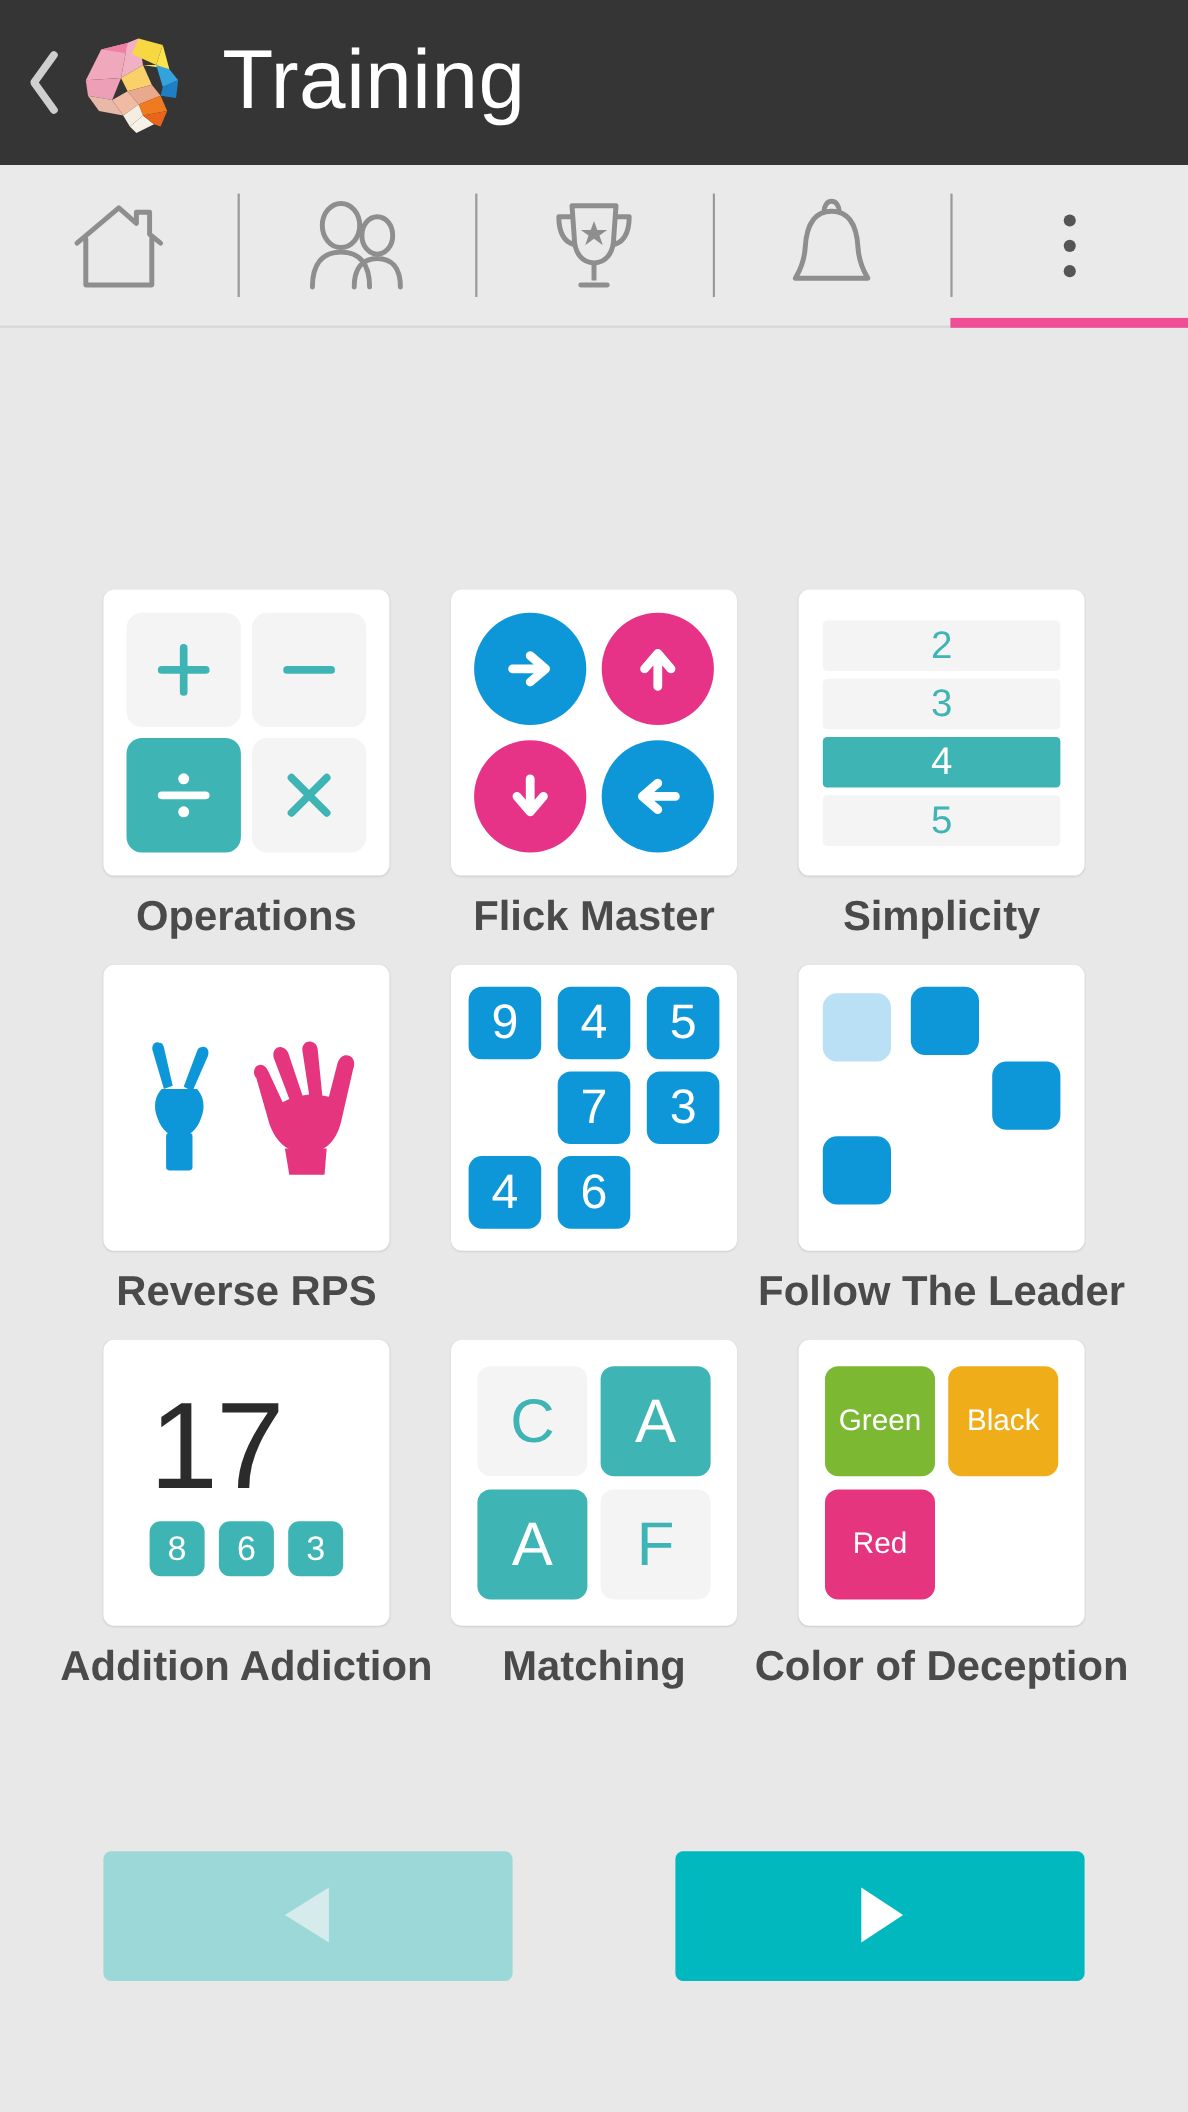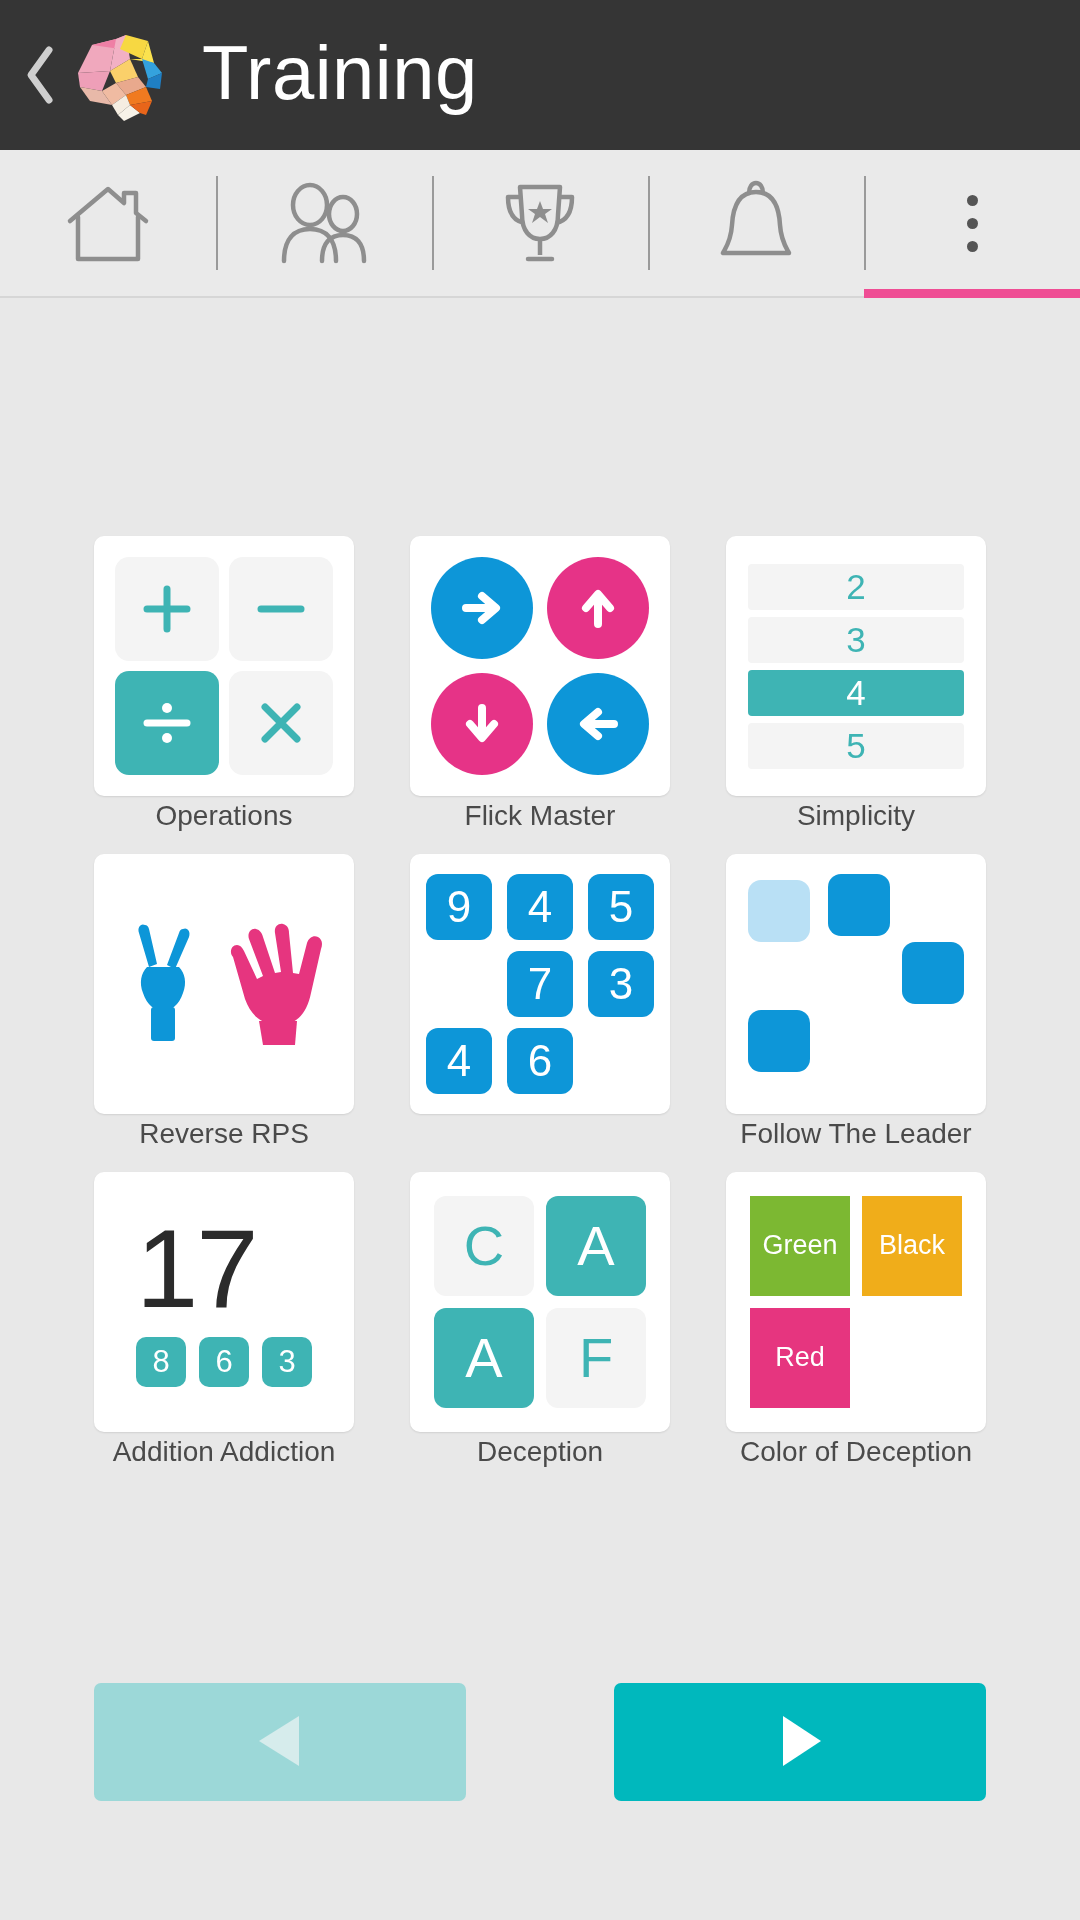--- a/index.html
+++ b/index.html
@@ -93,24 +93,24 @@
     width: 260px; height: 260px;
     background: #fff;
     border-radius: 10px;
     box-shadow: 0 1px 2px rgba(0,0,0,0.10);
     display: flex;
     align-items: center;
     justify-content: center;
     overflow: hidden;
   }
   .tile-label {
-    margin-top: 5px;
-    font-size: 28px;
+    margin-top: 17px;
+    font-size: 38px;
     color: #4a4a4a;
-    font-weight: 400;
+    font-weight: 700;
     white-space: nowrap;
     line-height: 1.1;
   }
 
   
   .ops-grid { display: grid; grid-template-columns: 104px 104px; grid-template-rows: 104px 104px; gap: 10px; }
   .ops-cell {
     background: #f4f4f4; border-radius: 14px;
     display: flex; align-items: center; justify-content: center;
   }
@@ -164,21 +164,21 @@
   .match-cell {
     border-radius: 12px; background: #f4f4f4;
     display: flex; align-items: center; justify-content: center;
     font-size: 56px; font-weight: 300; color: #3eb4b4;
   }
   .match-cell.filled { background: #3eb4b4; color: #fff; }
 
   
   .cod-grid { display: grid; grid-template-columns: 100px 100px; grid-template-rows: 100px 100px; gap: 12px; }
   .cod-cell {
-    border-radius: 0;
+    border-radius: 12px;
     display: flex; align-items: center; justify-content: center;
     color: #fff; font-size: 27px; font-weight: 400;
   }
 
   
   .pager {
     position: absolute;
     left: 0; right: 0;
     top: 1385px;
     display: flex;
@@ -419,21 +419,21 @@
 
     <div class="tile">
       <div class="card">
         <div class="match-grid">
           <div class="match-cell">C</div>
           <div class="match-cell filled">A</div>
           <div class="match-cell filled">A</div>
           <div class="match-cell">F</div>
         </div>
       </div>
-      <div class="tile-label">Deception</div>
+      <div class="tile-label">Matching</div>
     </div>
 
     <div class="tile">
       <div class="card">
         <div class="cod-grid">
           <div class="cod-cell" style="background:#7cb832">Green</div>
           <div class="cod-cell" style="background:#f0ad1a">Black</div>
           <div class="cod-cell" style="background:#e6357f">Red</div>
         </div>
       </div>

